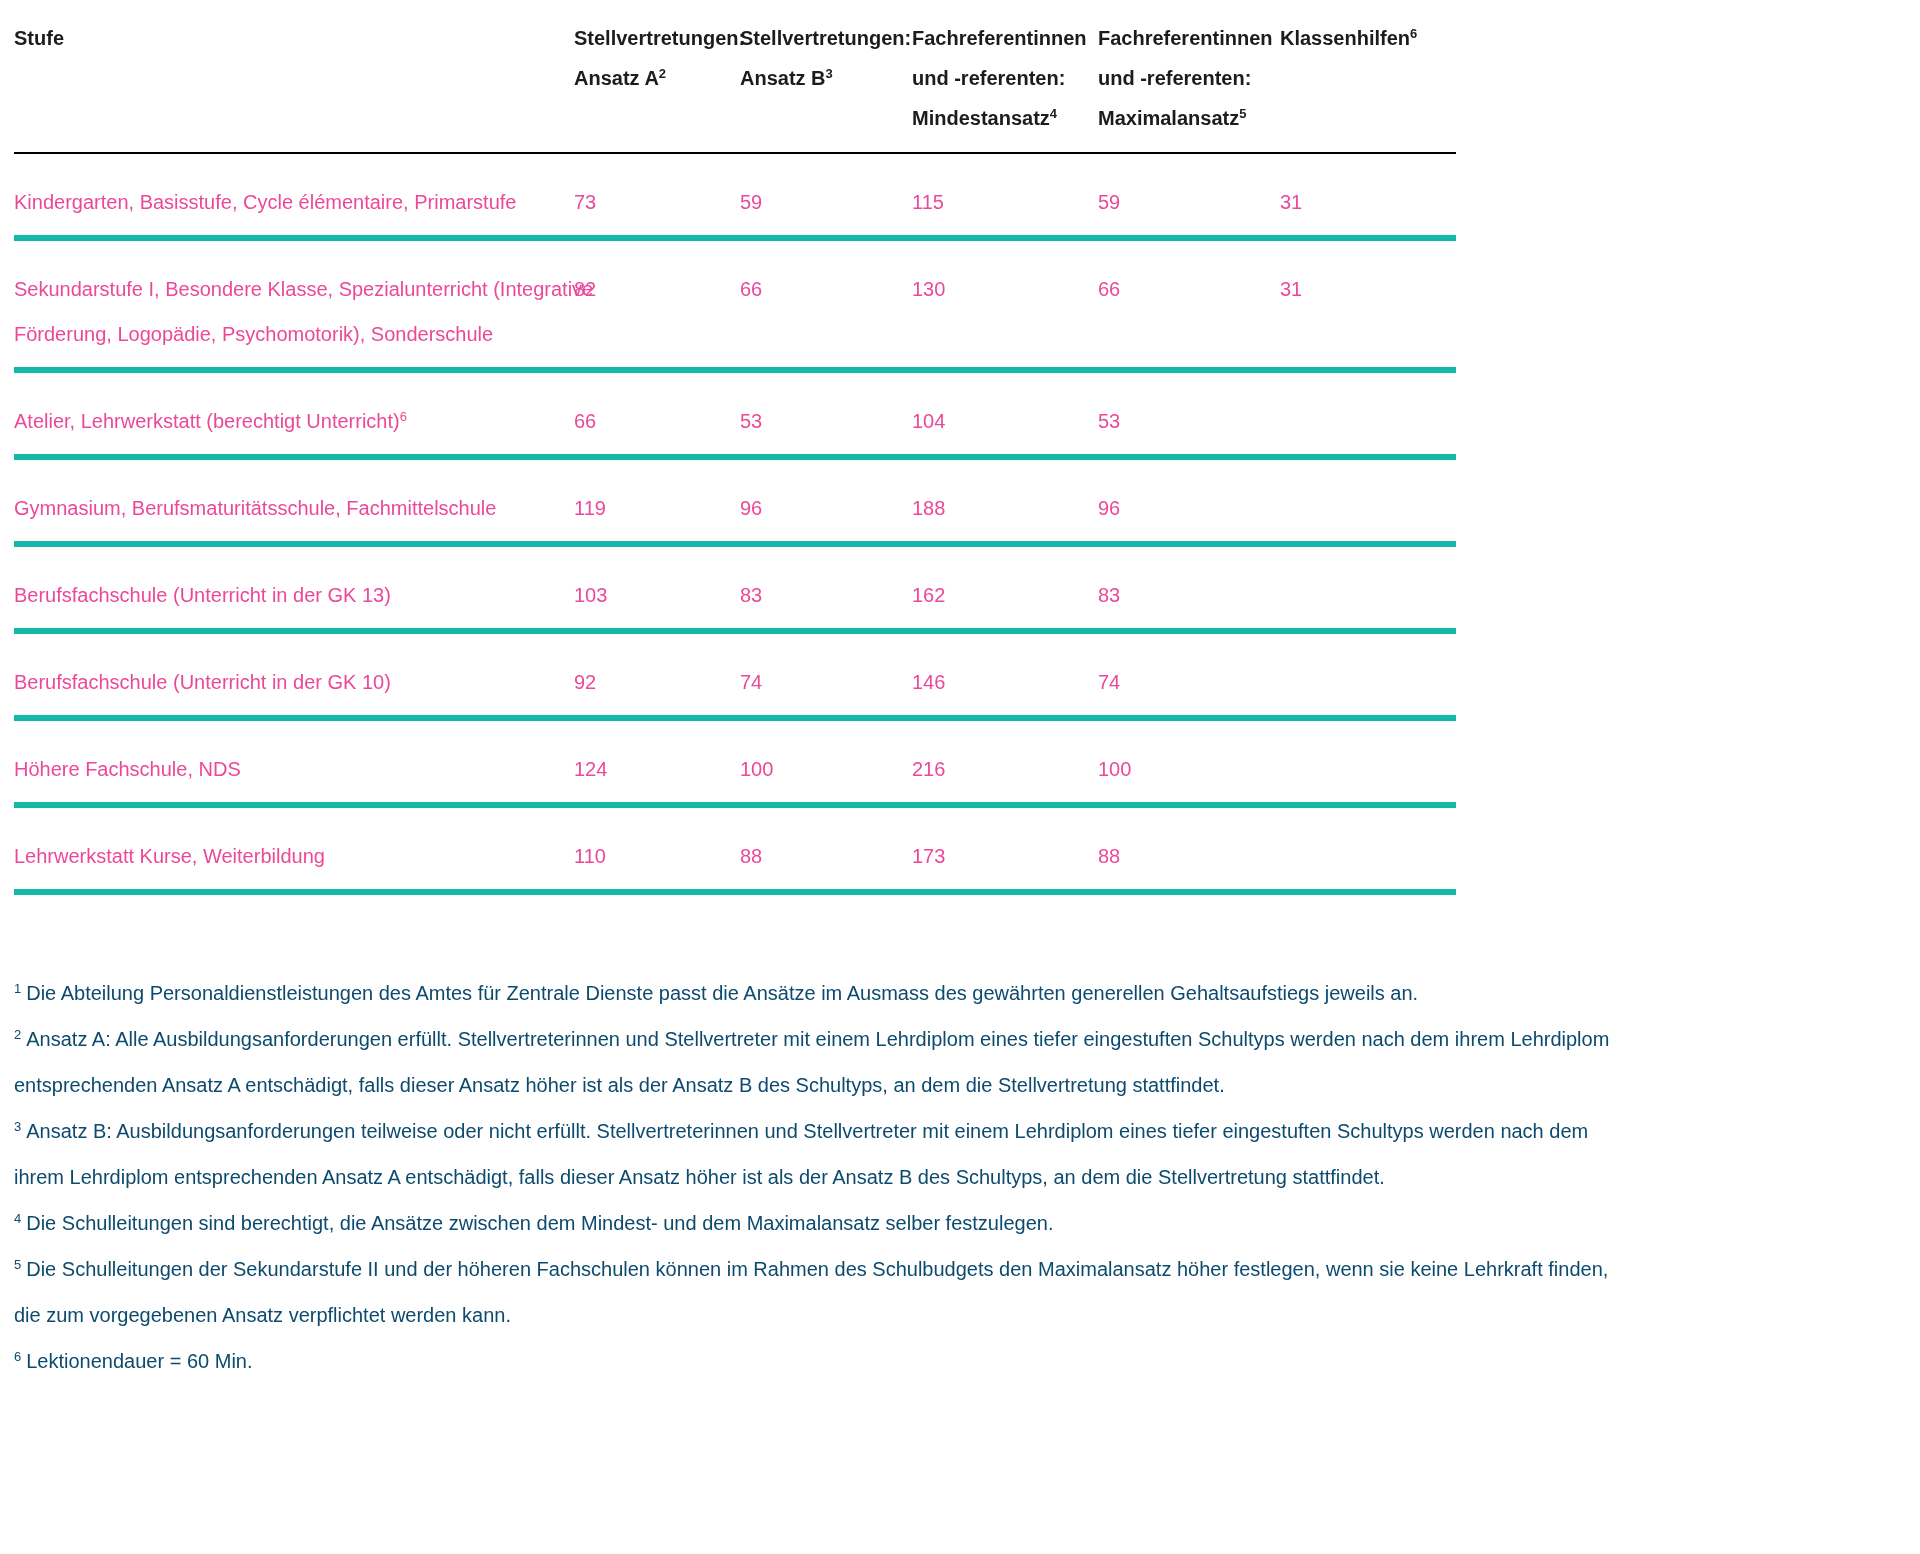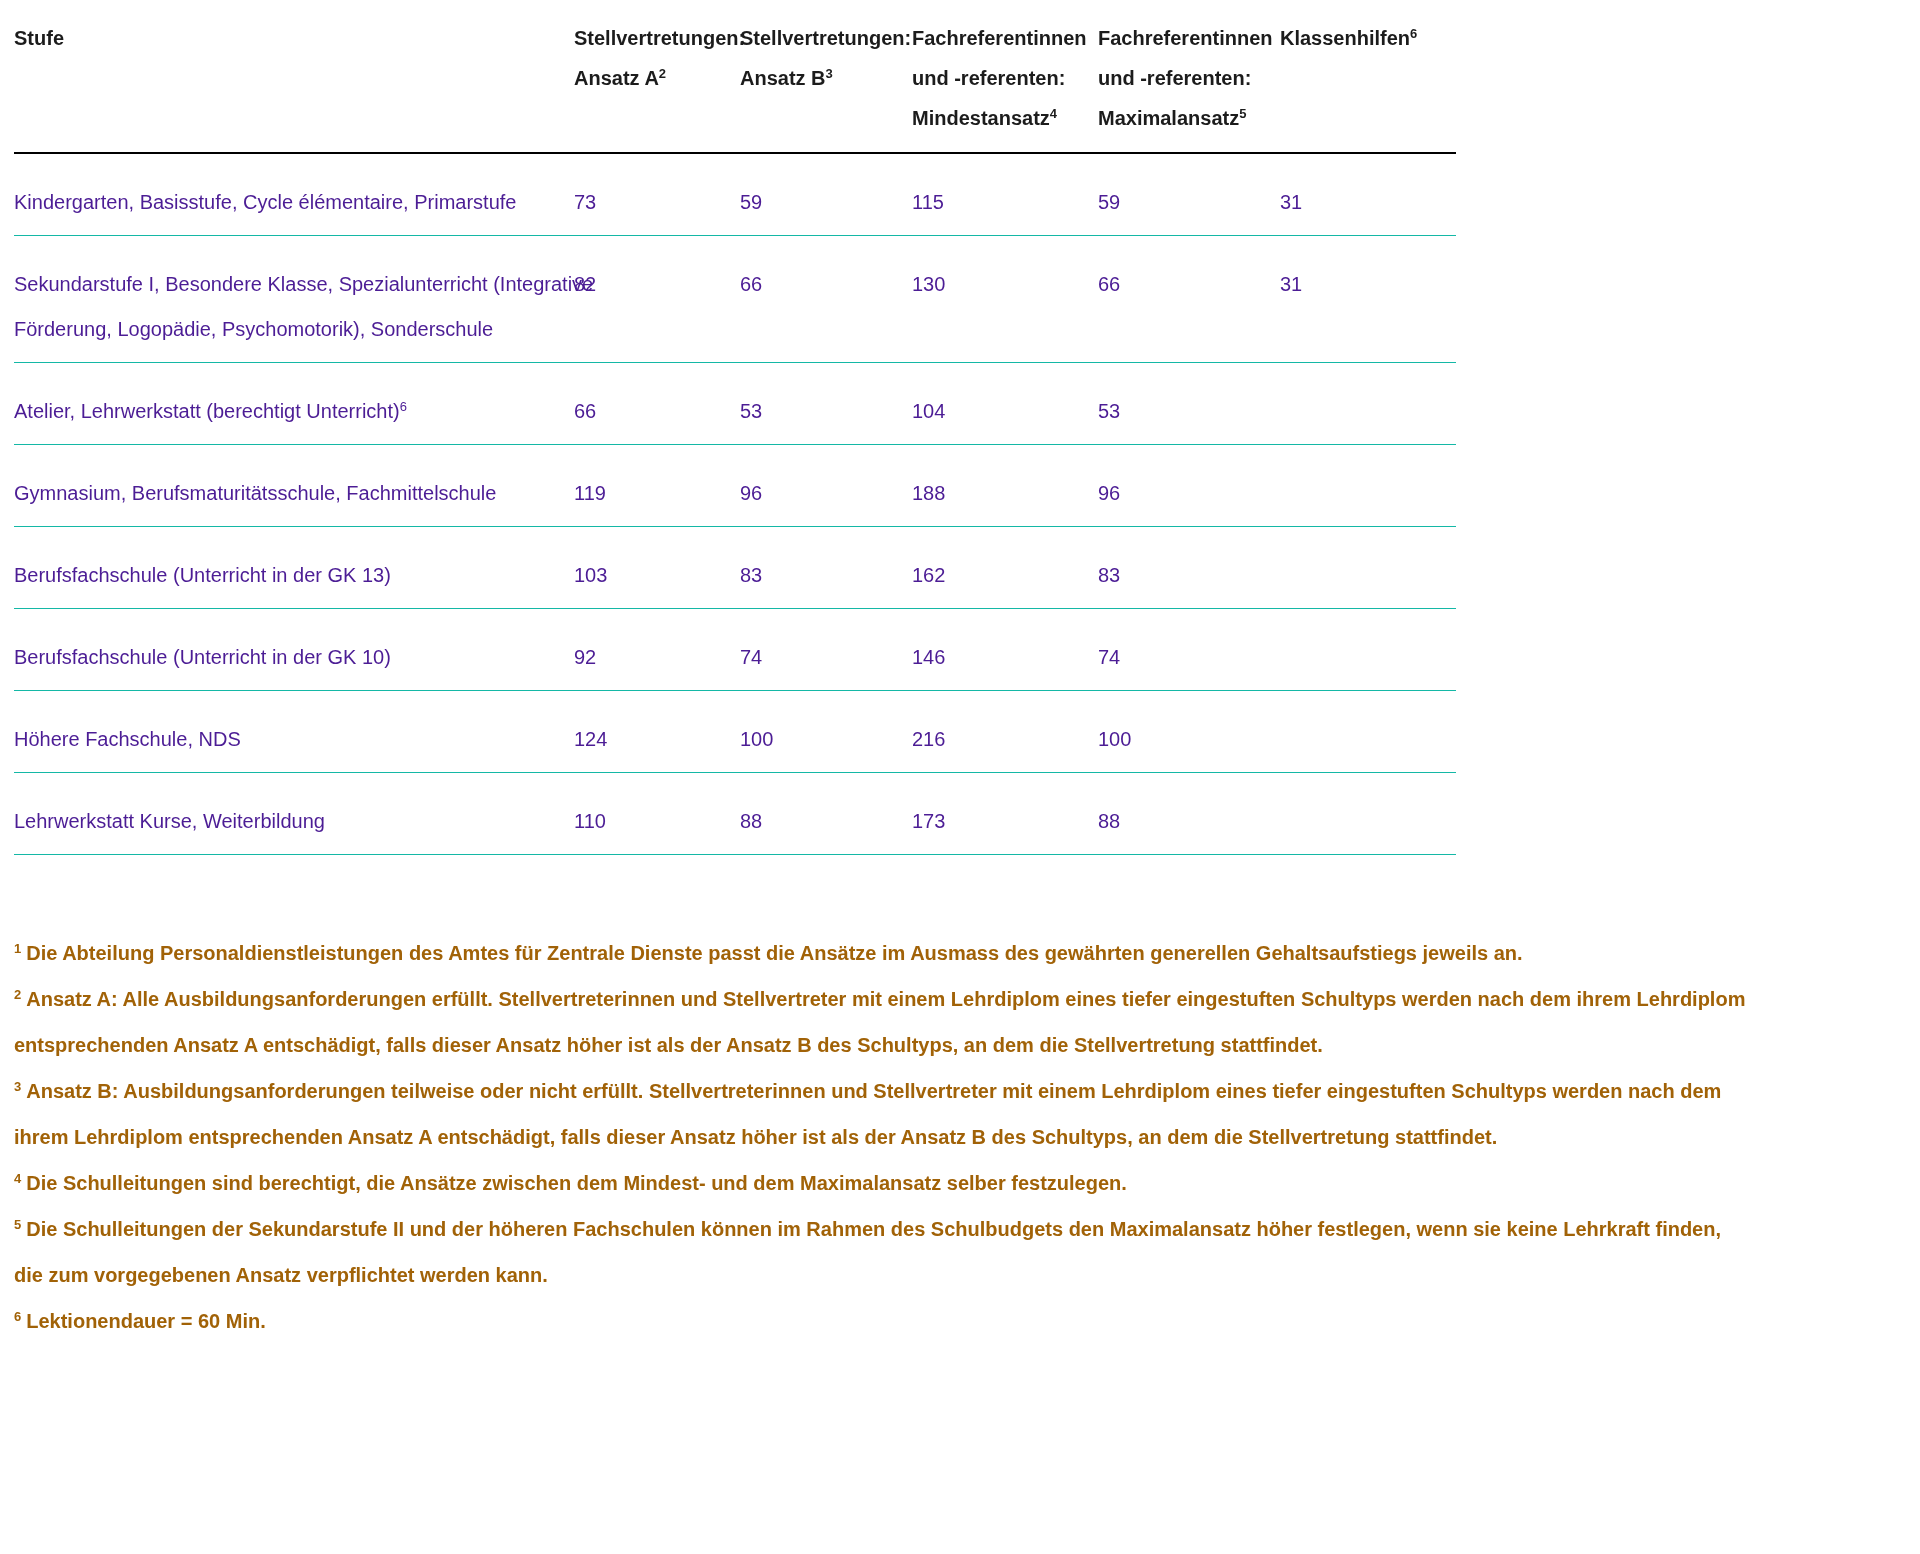--- a/index.html
+++ b/index.html
@@ -22,40 +22,39 @@
     vertical-align: top;
     font-weight: bold;
     color: #1c1c1c;
     padding: 6px 0 14px 0;
     border-bottom: 2px solid #000000;
   }
   .hl { line-height: 40px; font-size: 20px; white-space: nowrap; }
   td {
     vertical-align: top;
     padding: 26px 0 10px 0;
-    border-bottom: 1px solid #14b8a6;
+    border-bottom: 6px solid #14b8a6;
     font-size: 20px;
     line-height: 45px;
-    color: #4c1d95;
+    color: #ec4899;
   }
   td.c-num, th.c-num-h { }
   td.c-num { text-align: left; }
   .ln { line-height: 45px; white-space: nowrap; }
   sup {
     font-size: 13px;
     line-height: 0;
     position: relative;
     top: -7px;
     vertical-align: baseline;
   }
   .footnotes {
     margin: 75px 14px 0 14px;
     font-size: 20px;
-    color: #a16207;
-    font-weight: bold;
+    color: #0c4a6e;
   }
   .fn { }
   .fl { display: block; line-height: 46px; white-space: nowrap; }
   .fn sup { margin-right: 5px; }
 </style>
 </head>
 <body>
 
 <div class="page">
 

